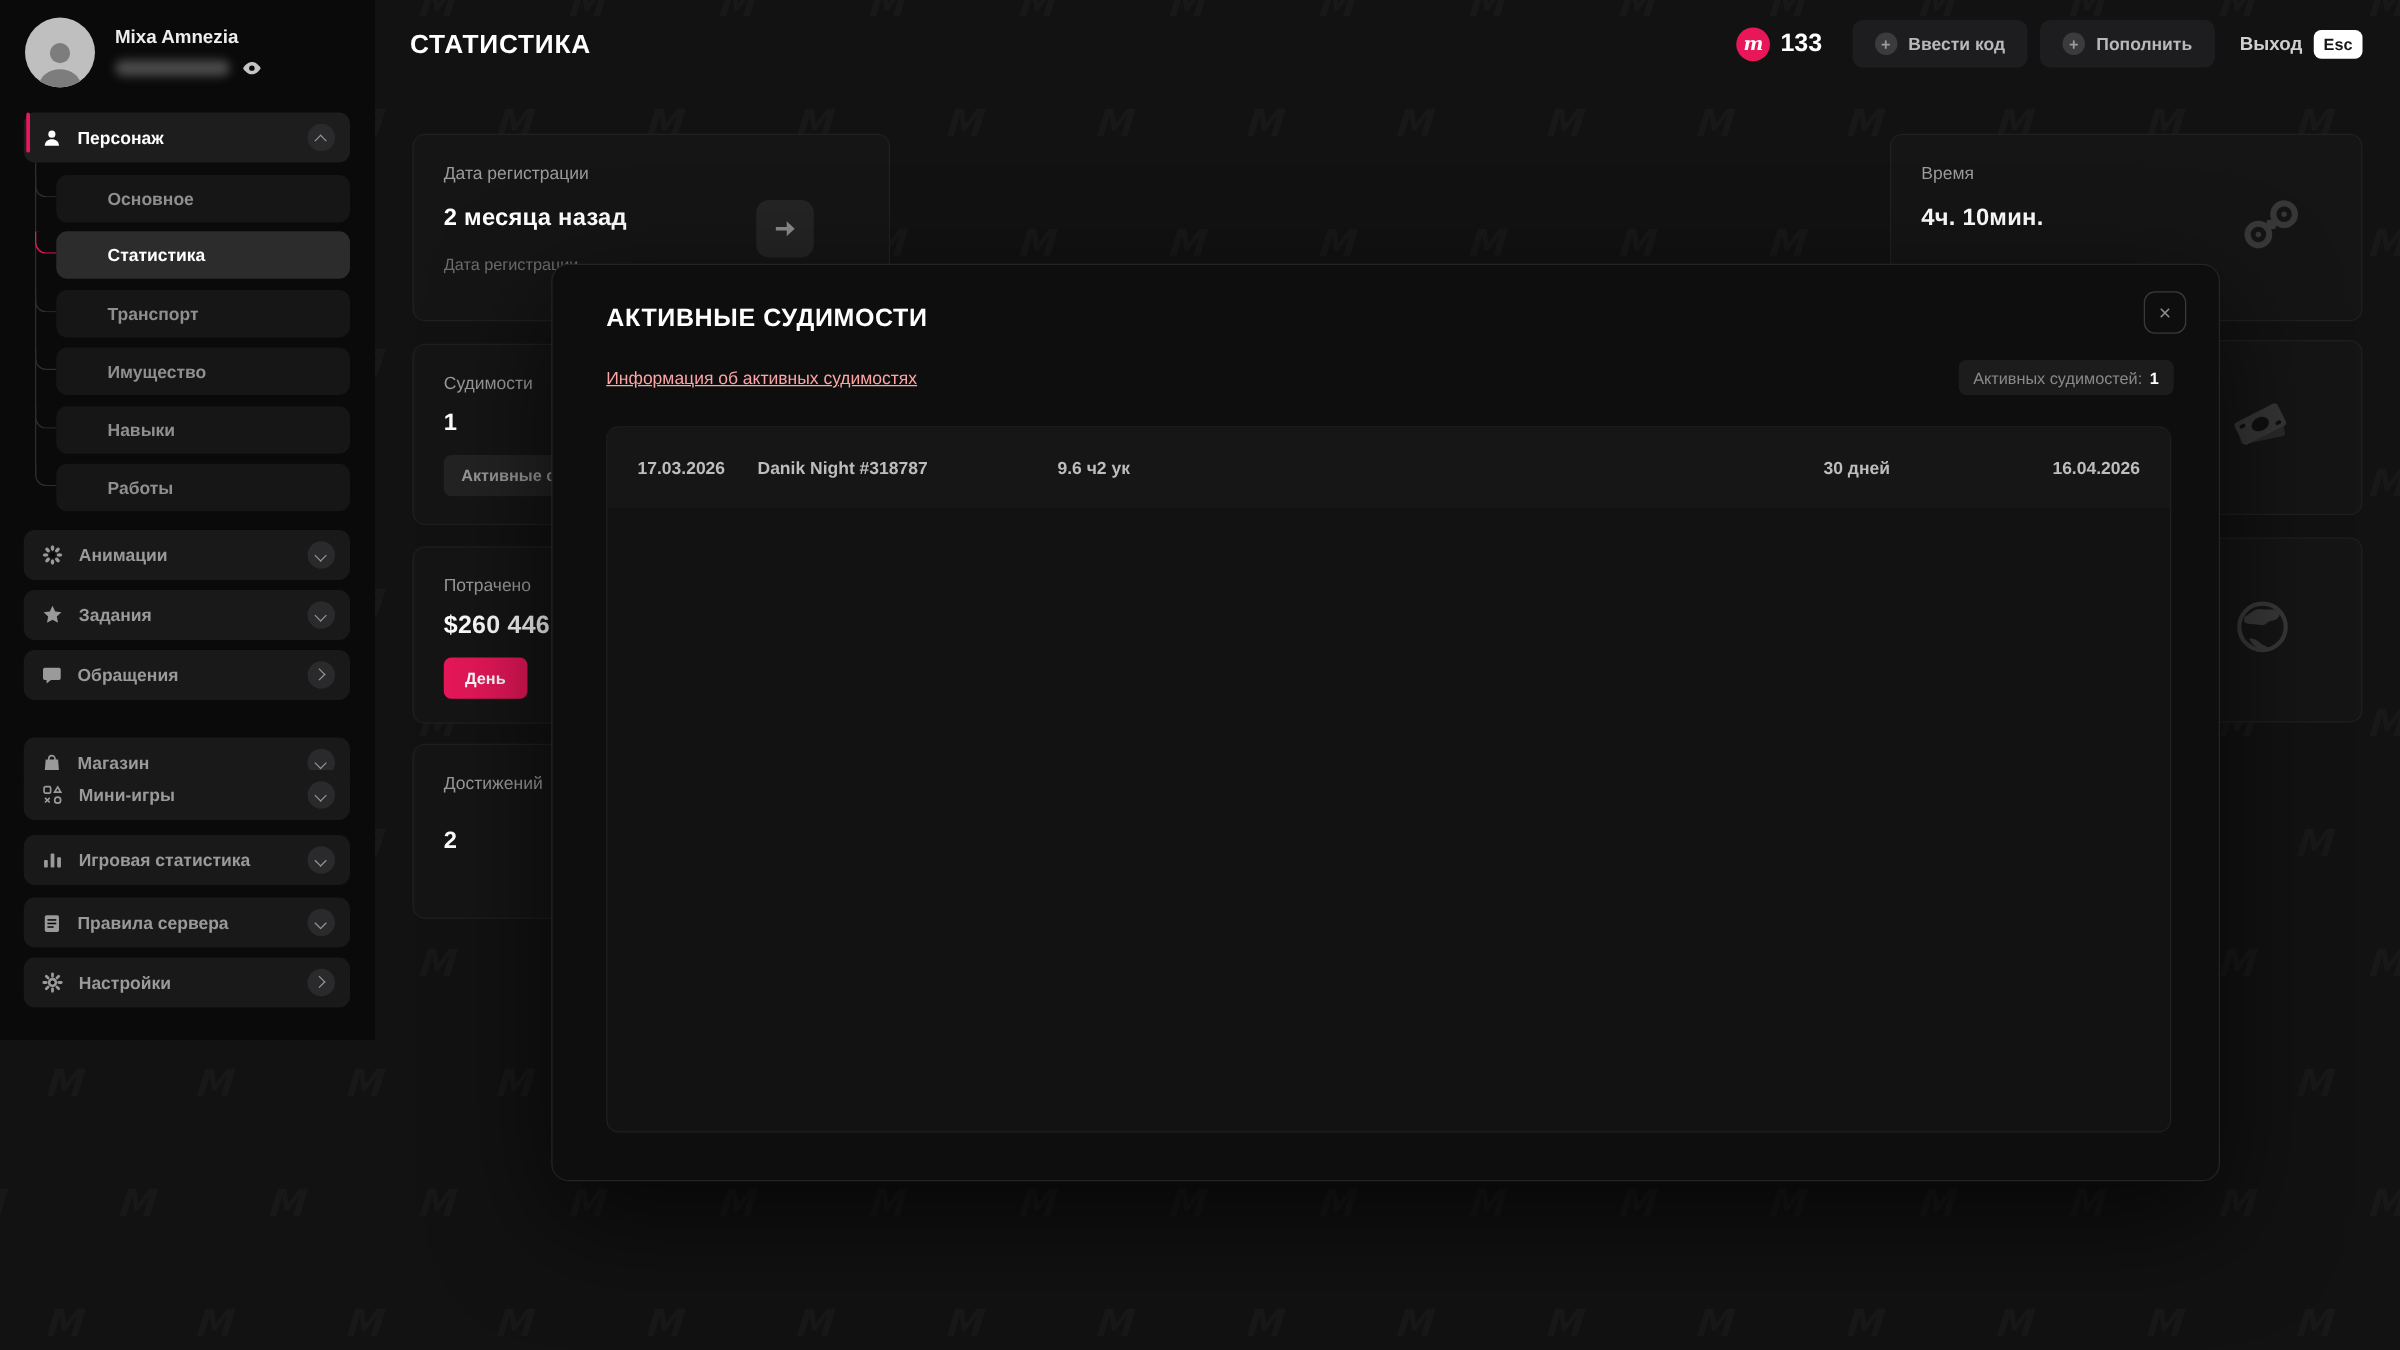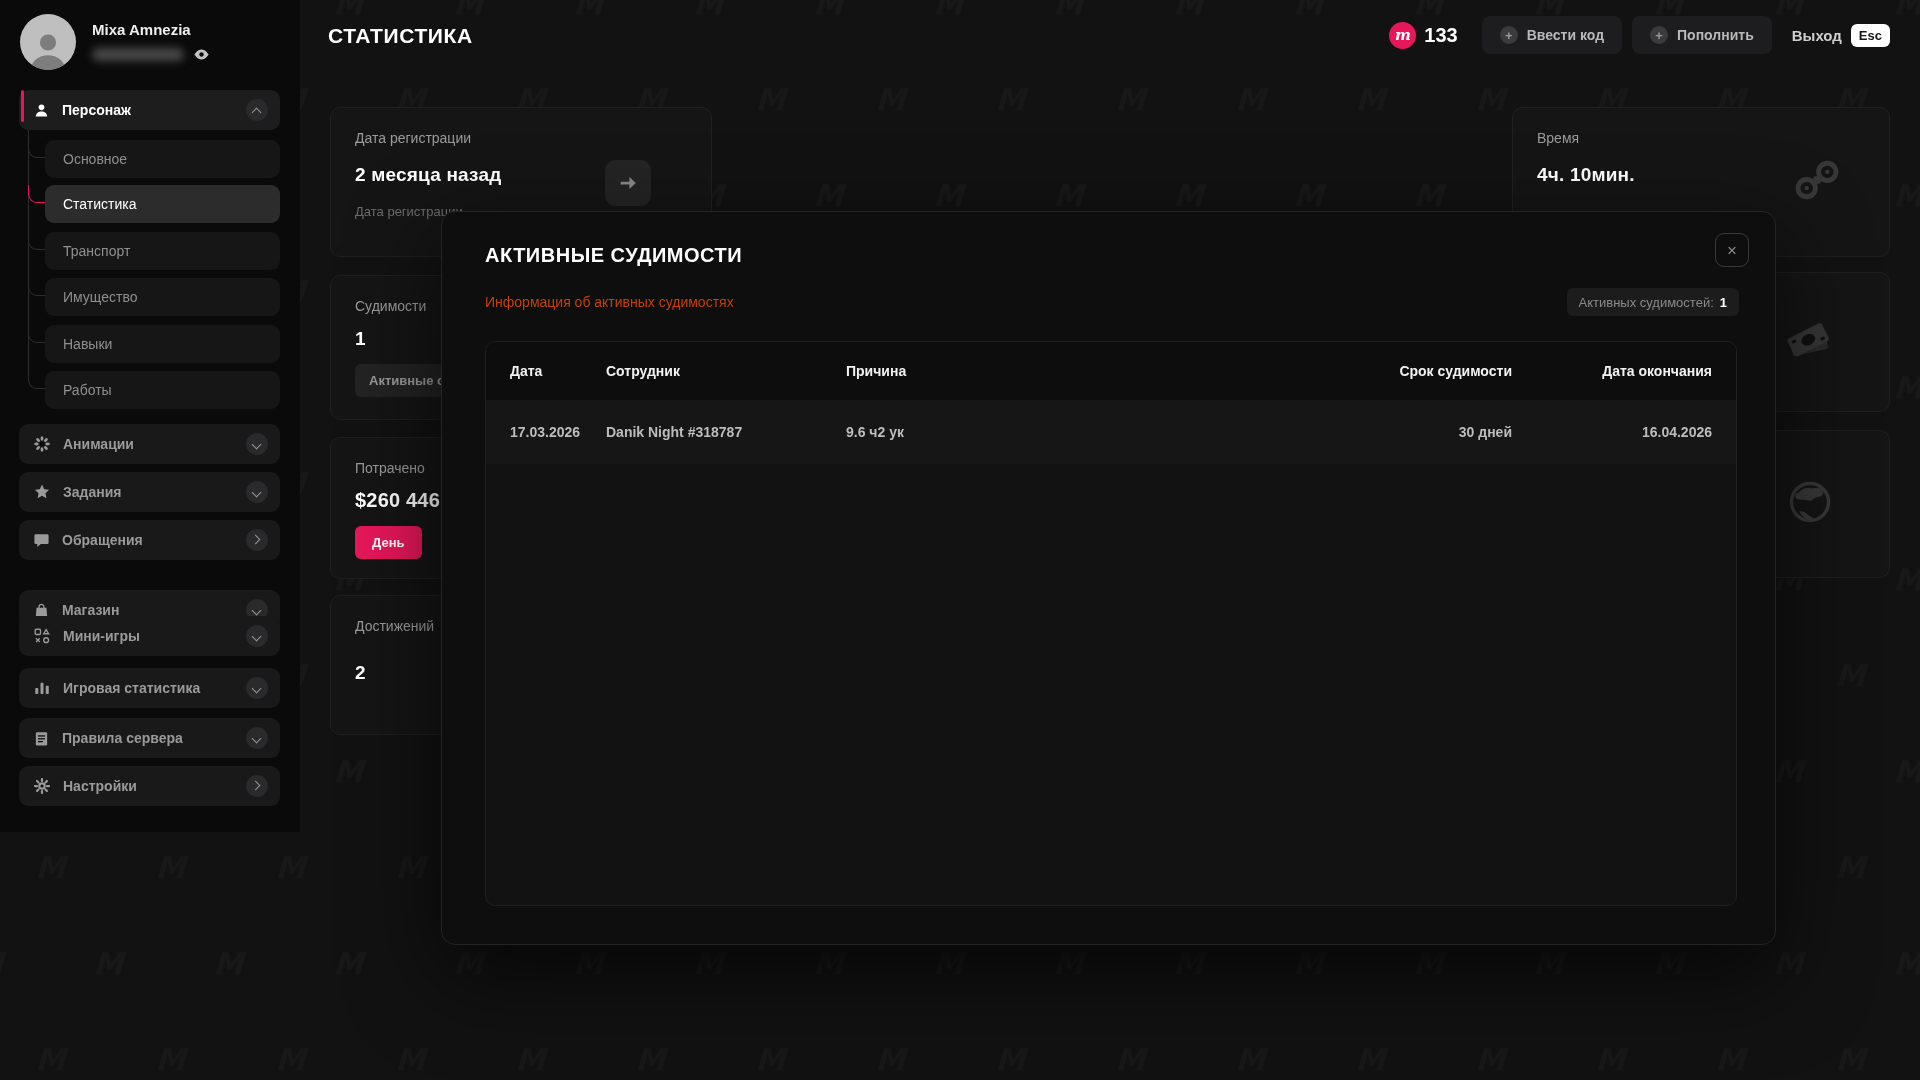--- a/index.html
+++ b/index.html
@@ -47,21 +47,21 @@
   .nav-item.root-active{ background:#1d1d1e; }
   .nav-item.root-active .lbl{ color:#fff; }
   .accent-bar{ position:absolute; left:21px; top:6px; width:3px; height:32px; border-radius:2px; background:#e7175a; z-index:2; }
   .chev{ position:absolute; right:12px; top:9px; width:22px; height:22px; border-radius:50%; background:#2a2a2c; }
   .chev i{ position:absolute; left:7px; top:8px; width:7px; height:7px;
            border-right:1.6px solid #969696; border-bottom:1.6px solid #969696; transform:rotate(45deg); }
   .chev.up i{ transform:rotate(225deg); top:10px; }
   .chev.right i{ transform:rotate(-45deg); left:6px; top:7px; }
   .sub-item{ position:absolute; left:45px; width:235px; height:38px; background:#161616; border-radius:9px;
              display:flex; align-items:center; padding:0 18px; cursor:pointer; }
-  .sub-item span{ font-size:14px; font-weight:400; color:#8f8f8f; }
+  .sub-item span{ font-size:14px; font-weight:700; color:#8f8f8f;margin-left:23px; }
   .sub-item.active{ background:#2c2c2c; }
   .sub-item.active span{ color:#fff; }
   .treeline{ position:absolute; left:28px; width:1px; background:#2e2e2e; }
   .branch{ position:absolute; left:28px; width:17px; height:18px;
            border-left:1px solid #2e2e2e; border-bottom:1px solid #2e2e2e; border-bottom-left-radius:9px; }
   .branch.pink{ border-color:#e7175a; }
 
   
   .card{ position:absolute; background:#151515; border:1px solid #202020; border-radius:10px; padding:22px 24px; z-index:10; }
   .card .ct{ font-size:14px; font-weight:400; color:#9b9b9b; }
@@ -76,21 +76,21 @@
   .pink-btn{ display:inline-block; margin-top:14px; background:#e7175a; color:#fff; font-size:13px; font-weight:700;
              border:0; border-radius:6px; padding:9px 17px; font-family:inherit; cursor:pointer; }
 
   
   .modal{ position:absolute; left:441px; top:211px; width:1335px; height:734px; background:#0e0e0e;
           border:1px solid #242424; border-radius:14px; z-index:50; box-shadow:0 30px 90px rgba(0,0,0,.65); }
   .m-close{ position:absolute; right:26px; top:21px; width:34px; height:34px; border-radius:9px;
             border:1px solid #3a3a3a; background:transparent; color:#8a8a8a; font-size:17px; line-height:1;
             display:flex; align-items:center; justify-content:center; cursor:pointer; font-family:inherit; }
   .m-title{ position:absolute; left:43px; top:32px; font-size:20px; font-weight:800; letter-spacing:.5px; }
-  .m-sub{ position:absolute; left:43px; top:82px; font-size:14px; color:#c2410c; }
+  .m-sub{ position:absolute; left:43px; top:82px; font-size:14px; color:#fca5a5;text-decoration:underline; }
   .m-badge{ position:absolute; right:36px; top:76px; height:28px; background:#1c1c1c; border-radius:6px;
             display:flex; align-items:center; gap:6px; padding:0 12px; }
   .m-badge span{ font-size:13px; color:#8a8a8a; }
   .m-badge b{ font-size:13px; color:#fff; }
   .m-table{ position:absolute; left:43px; top:129px; width:1252px; height:565px;
             background:#121212; border:1px solid #202020; border-radius:10px; overflow:hidden; }
   .t-row{ display:grid; grid-template-columns:96px 240px 1fr 210px 200px; align-items:center; padding:0 24px; }
   .t-head{ height:58px; background:#0d0d0d; }
   .t-head div{ font-size:14px; font-weight:700; color:#f2f2f2; }
   .t-body{ height:64px; background:#161616; }
@@ -564,27 +564,20 @@
 
   <div class="modal">
     <button class="m-close">×</button>
     <div class="m-title">АКТИВНЫЕ СУДИМОСТИ</div>
     <div class="m-sub">Информация об активных судимостях</div>
     <div class="m-badge">
       <span>Активных судимостей:</span>
       <b>1</b>
     </div>
     <div class="m-table">
-      <div class="t-row t-head">
-        <div>Дата</div>
-        <div>Сотрудник</div>
-        <div>Причина</div>
-        <div class="col-r">Срок судимости</div>
-        <div class="col-r">Дата окончания</div>
-      </div>
       <div class="t-row t-body">
         <div>17.03.2026</div>
         <div>Danik Night #318787</div>
         <div>9.6 ч2 ук</div>
         <div class="col-r">30 дней</div>
         <div class="col-r">16.04.2026</div>
       </div>
     </div>
   </div>
 </div>

